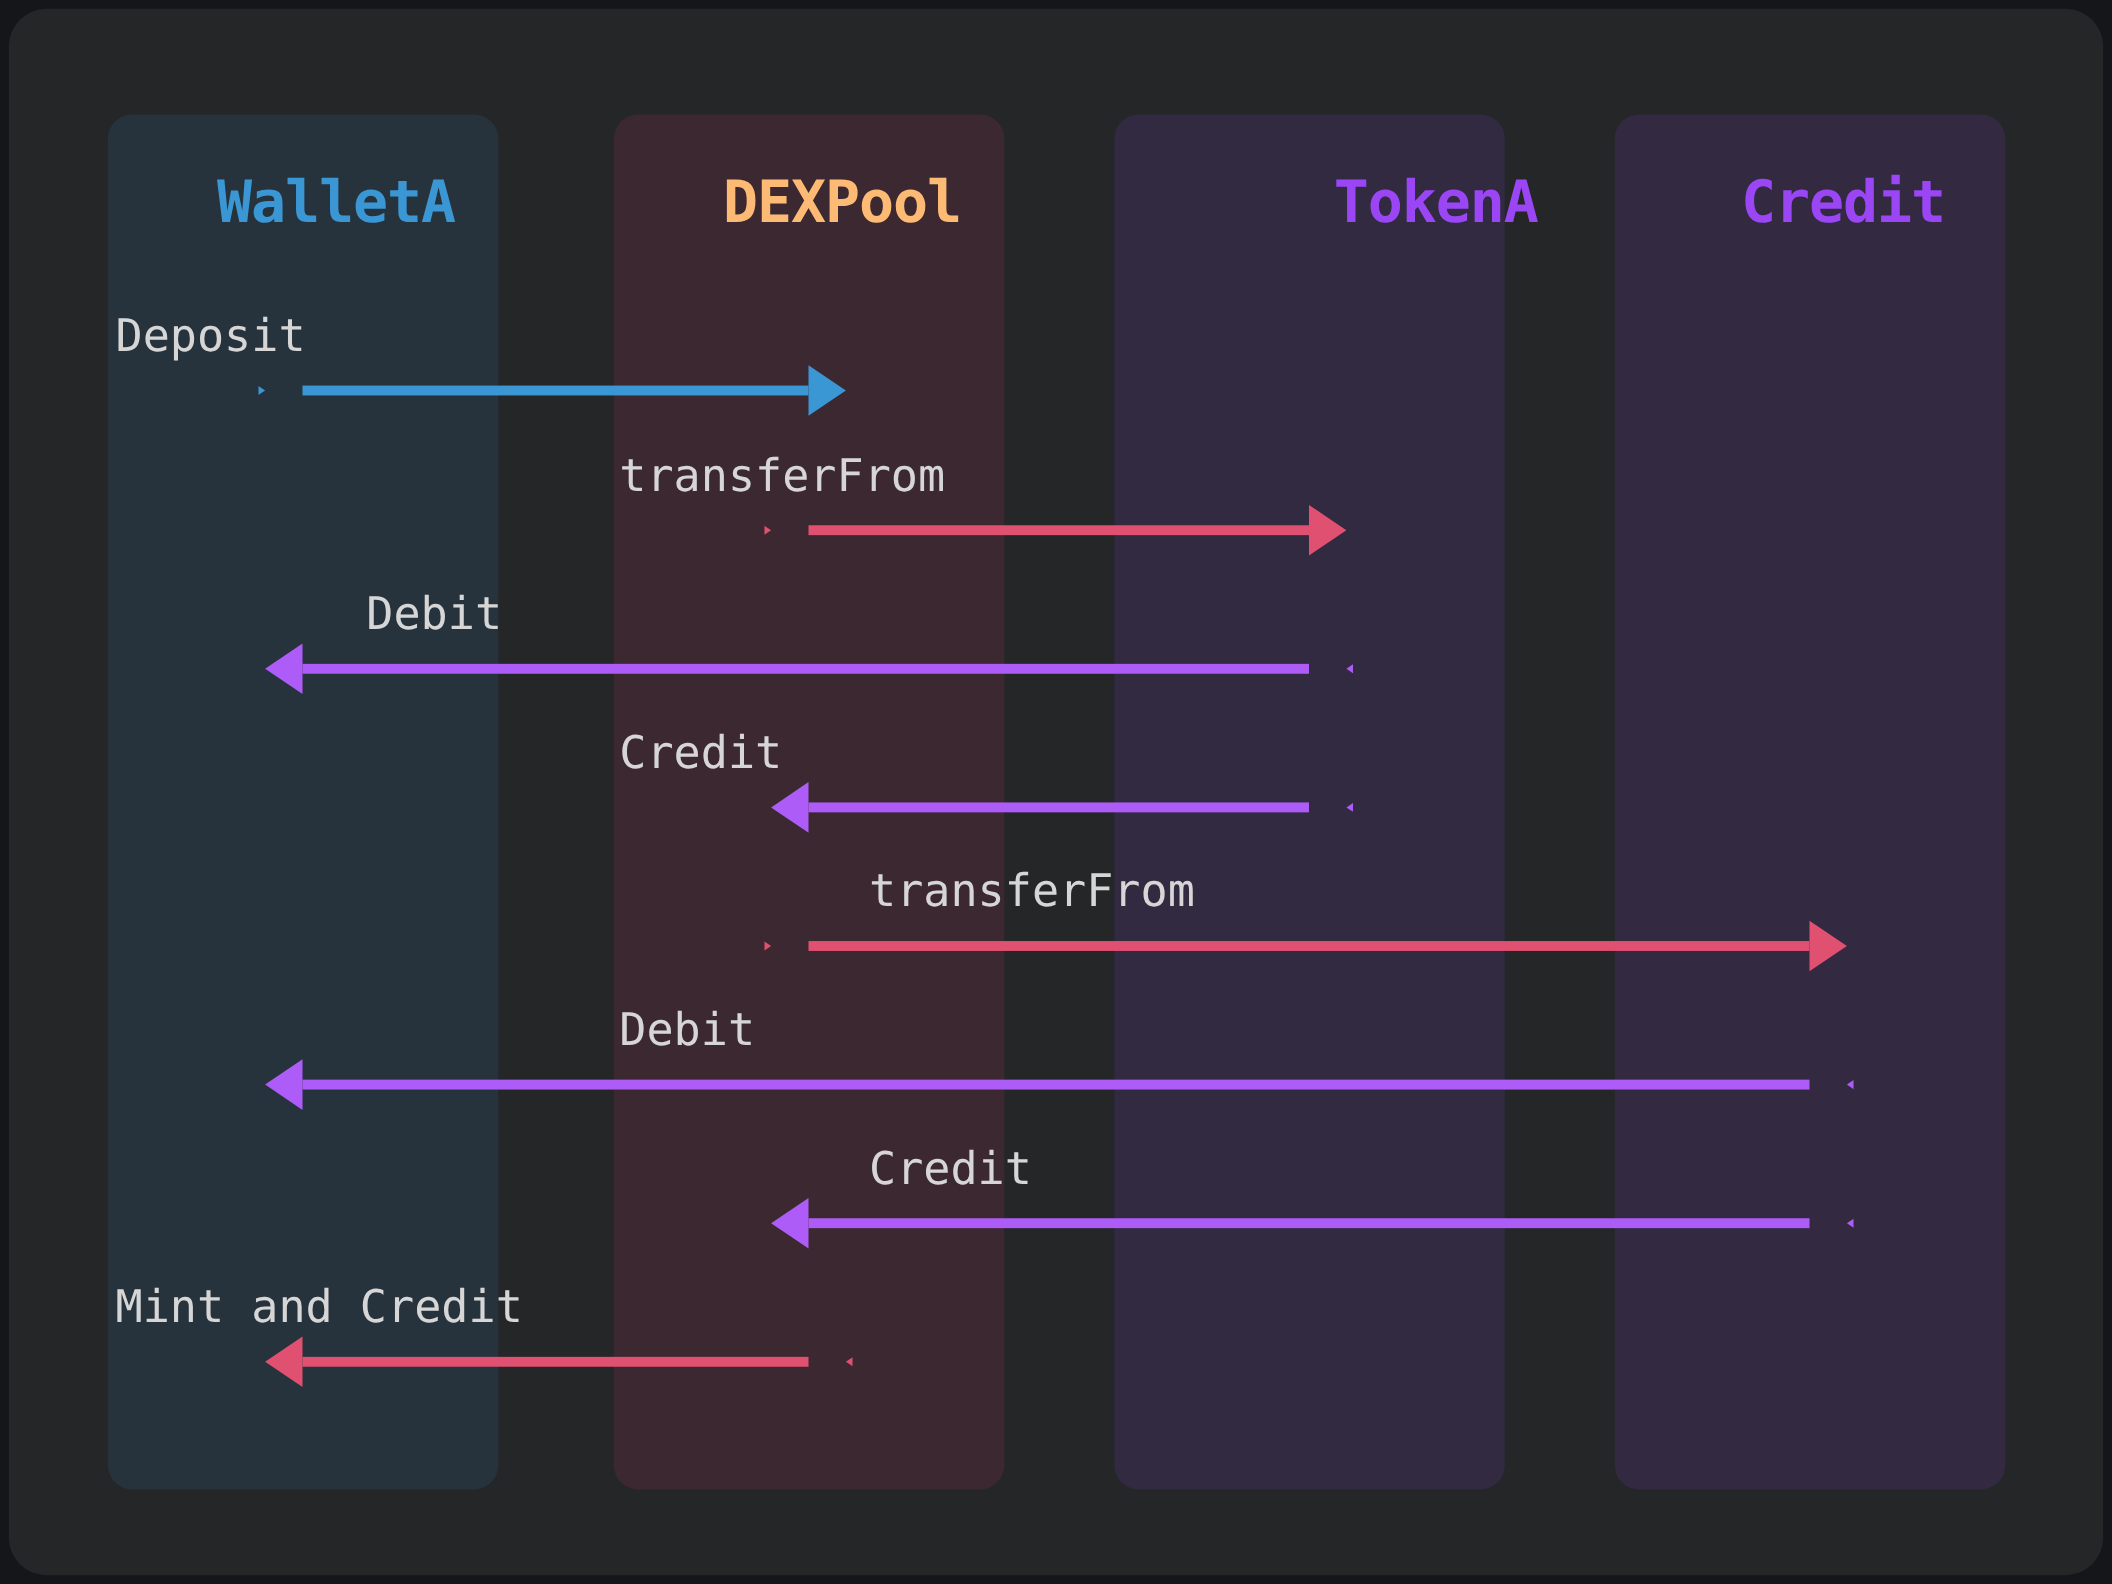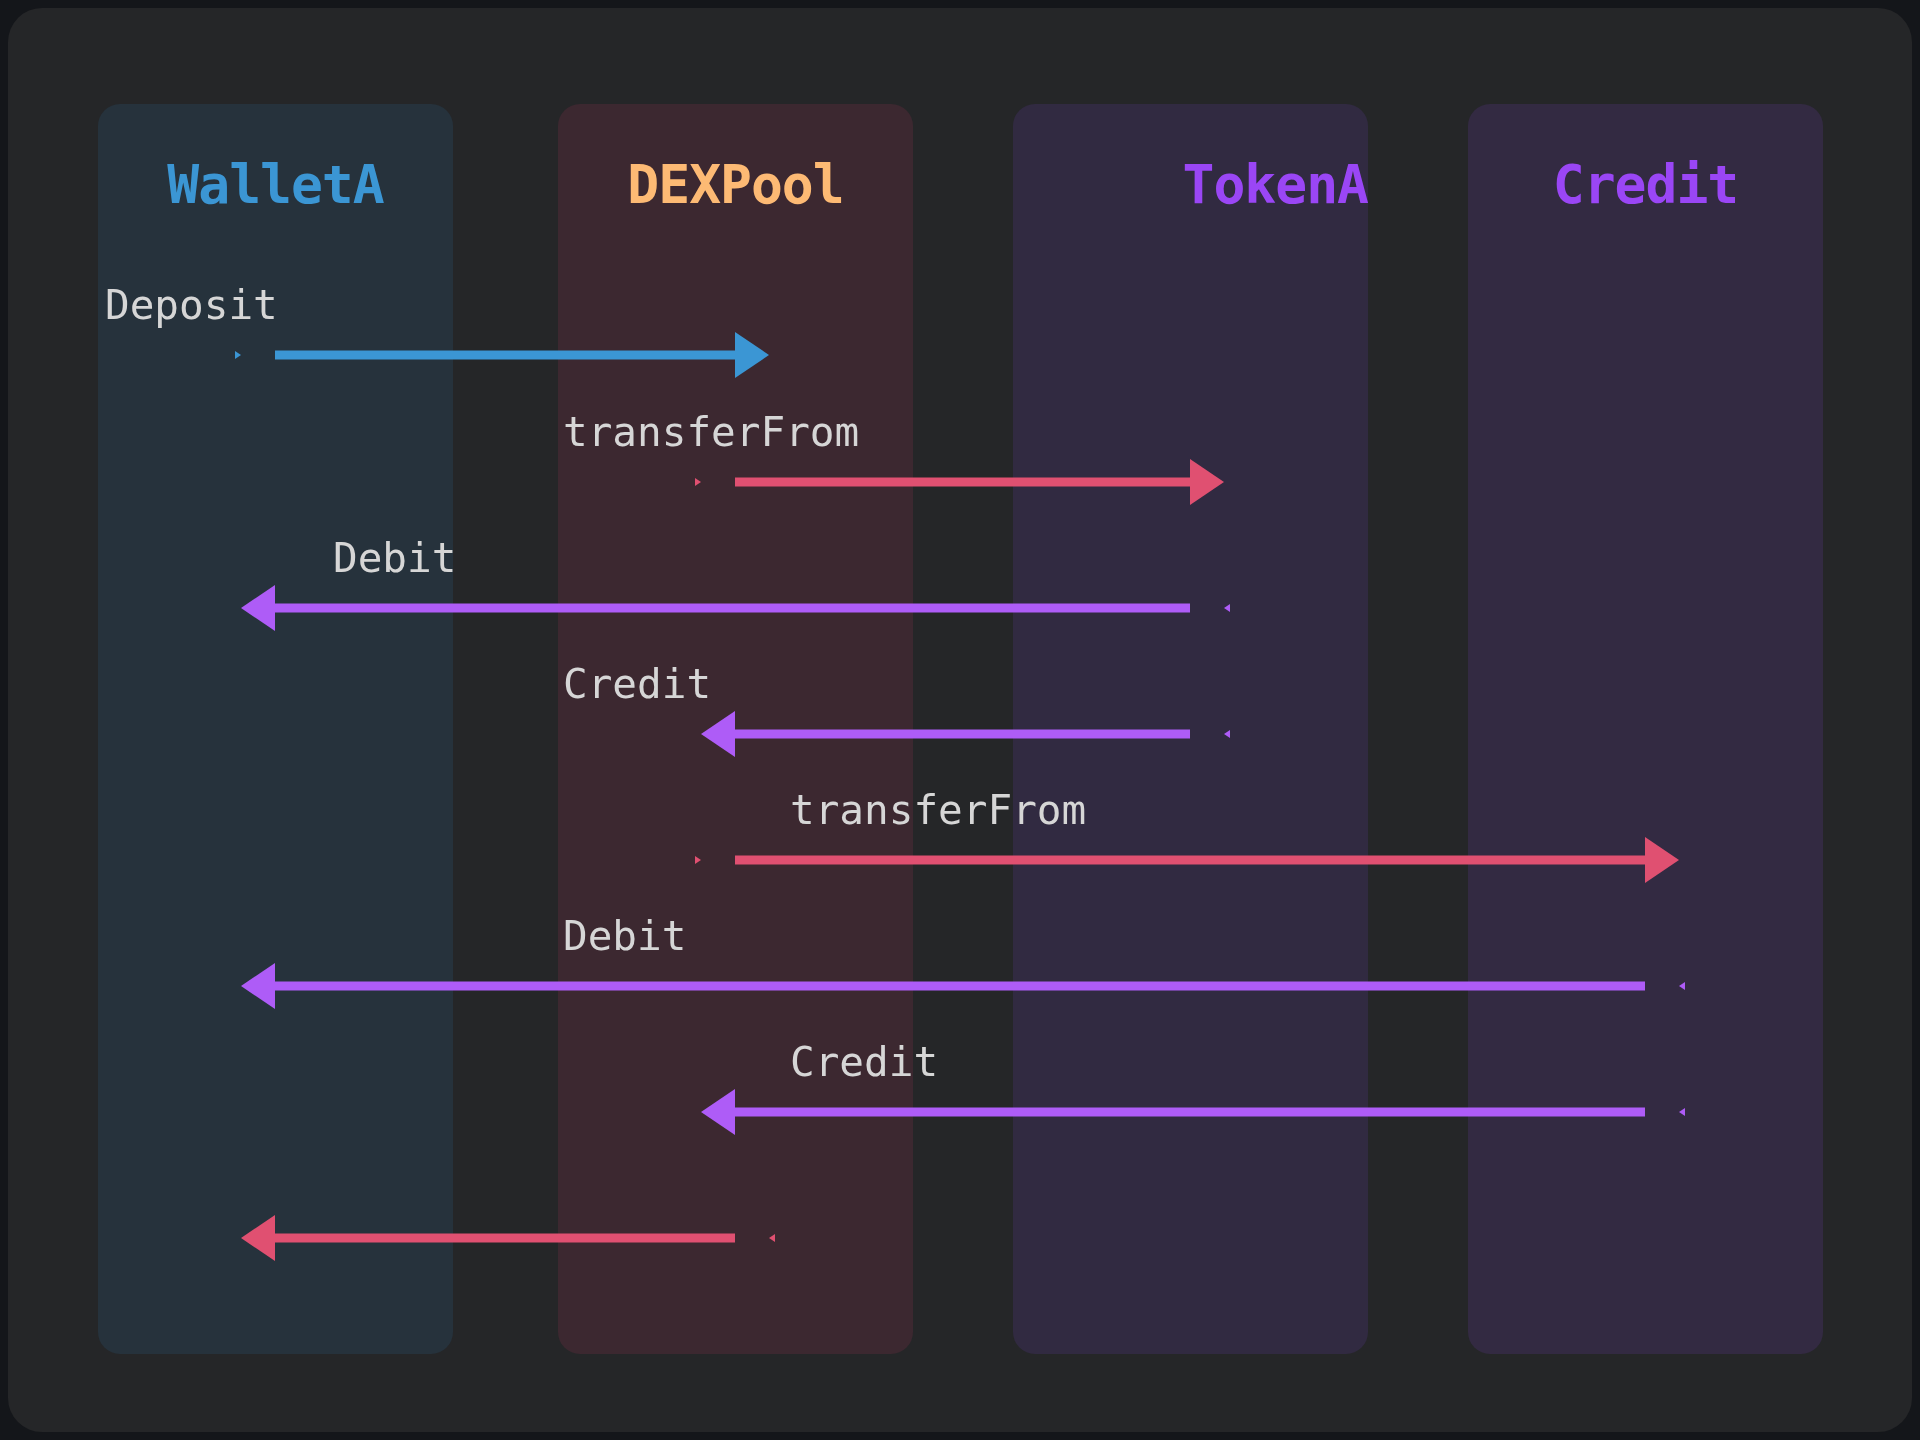--- a/index.html
+++ b/index.html
@@ -37,20 +37,21 @@
   .col-title {
     position: absolute;
     top: 150px;
     width: 355px;
     text-align: center;
     font-size: 53px;
     font-weight: bold;
     letter-spacing: -1px;
     line-height: 1;
     white-space: nowrap;
+    margin-left: 30px;
   }
 
   
   #messages-layer {
     position: absolute;
     left: 0;
     top: 0;
     width: 1904px;
     height: 1424px;
     pointer-events: none;
@@ -117,20 +118,21 @@
         <rect x="40" y="22.5" width="1370" height="9" fill="#ae5cf7"></rect>
         <polygon points="6,27 40,4 40,50" fill="#ae5cf7"></polygon>
         <polygon points="1444,27 1478,4 1478,50" fill="#ae5cf7"></polygon>
       </svg>
       <div class="msg-label" style="left: 782px; top: 1034px; width: 800px;">Credit</div>
       <svg class="msg-svg" width="990" height="54" style="left: 687px; top: 1077px;">
         <rect x="40" y="22.5" width="910" height="9" fill="#ae5cf7"></rect>
         <polygon points="6,27 40,4 40,50" fill="#ae5cf7"></polygon>
         <polygon points="984,27 1018,4 1018,50" fill="#ae5cf7"></polygon>
       </svg>
+      <div class="msg-label" style="left: 97px; top: 1160px; width: 800px;">Mint and Credit</div>
       <svg class="msg-svg" width="540" height="54" style="left: 227px; top: 1203px;">
         <rect x="40" y="22.5" width="460" height="9" fill="#e05071"></rect>
         <polygon points="6,27 40,4 40,50" fill="#e05071"></polygon>
         <polygon points="534,27 568,4 568,50" fill="#e05071"></polygon>
       </svg>
     </div>
 
 </div>
 
 </body></html>

